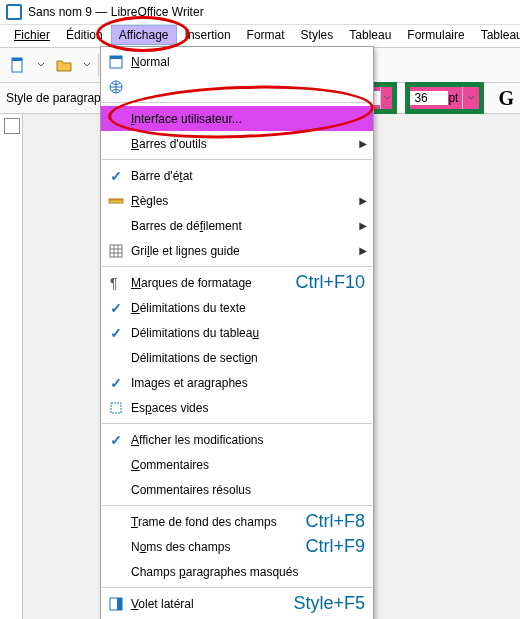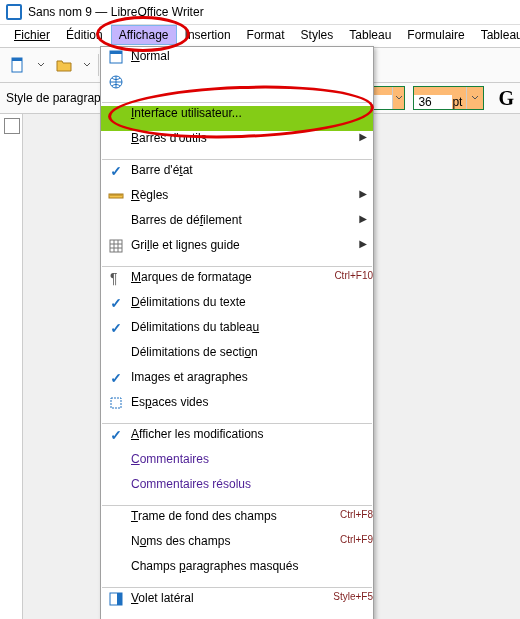--- a/index.html
+++ b/index.html
@@ -11,39 +11,39 @@
 .menubar .mitem{padding:3px 8px;cursor:default}
 .menubar .mitem.active{background:#c4b5fd;border:1px solid #7eb4ea;padding:2px 7px}
 .mitem .ul{text-decoration:underline}
 .toolbar{height:34px;border-top:1px solid #ccc;border-bottom:1px solid #ccc;display:flex;align-items:center;padding:0 4px;gap:4px;background:#fafafa}
 .tbtn{width:26px;height:26px;display:flex;align-items:center;justify-content:center;border:1px solid transparent;border-radius:2px}
 .tbtn svg{width:18px;height:18px}
 .tsep{width:1px;height:22px;background:#ccc;margin:0 2px}
 .tdrop{width:10px;display:flex;align-items:center;justify-content:center}
 .secondbar{height:30px;border-bottom:1px solid #ccc;display:flex;align-items:center;padding:0 6px;gap:8px;background:#fafafa}
 .secondbar .lbl{font-size:12px}
-.combo{display:flex;align-items:flex-end;border:1px solid #15803d;height:22px;background:#fdba74}
+.combo{display:flex;align-items:center;border:5px solid #15803d;height:22px;background:#ec4899}
 .combo input{border:none;outline:none;font-size:12px;width:30px;padding:0 4px}
 .combo .arrow{width:16px;height:100%;display:flex;align-items:center;justify-content:center;border-left:1px solid #ccc}
 .big-g{font-family:Georgia,serif;font-weight:bold;font-size:20px;margin-left:6px}
 .canvas{position:relative;background:#f0f0f0;height:509px}
 .ruler{position:absolute;left:0;top:0;width:22px;bottom:0;background:#fff;border-right:1px solid #ccc}
 .ruler::before{content:"";position:absolute;left:4px;top:4px;width:14px;height:14px;border:1px solid #888}
 
 
 .menu{position:absolute;left:100px;top:46px;width:272px;background:#fff;border:1px solid #a0a0a0;box-shadow:2px 2px 4px rgba(0,0,0,.25);padding:2px 0;z-index:5}
-.menu .row{display:flex;align-items:flex-start;height:25px;position:relative;}
-.menu .row.hover{background:#84cc16}
-.menu .row.disabled{color:#4c1d95}
+.menu .row{display:flex;align-items:center;height:25px;position:relative;padding-right:8px}
+.menu .row.hover{background:#d946ef}
+.menu .row.disabled{color:#000000}
 .menu .iconcell{width:30px;display:flex;align-items:center;justify-content:center}
 .menu .iconcell svg{width:16px;height:16px}
 .menu .chk{color:#1e70c1;font-weight:bold;font-size:14px}
 .menu .label{flex:1;white-space:nowrap}
 .menu .label .ul{text-decoration:underline}
-.menu .sc{color:#7f1d1d;font-size:10px;margin-left:26px}
+.menu .sc{color:#0369a1;font-size:18px;margin-left:26px}
 .menu .sub{position:absolute;right:6px;font-size:10px;color:#333}
 .menu hr{border:none;border-top:1px solid #ccc;margin:3px 1px}
 
 
 .ell{position:absolute;border:3px solid #d00;border-radius:50%;pointer-events:none;z-index:10}
 .ell.small{left:96px;top:16px;width:88px;height:30px}
 .ell.big{left:108px;top:86px;width:260px;height:46px;transform:rotate(-2deg)}
 </style>
 </head>
 <body>

